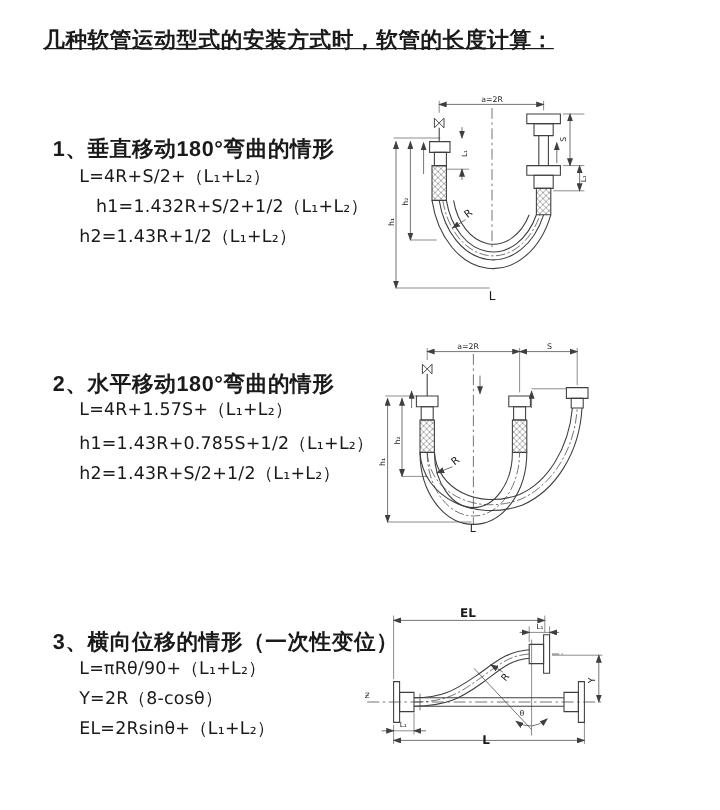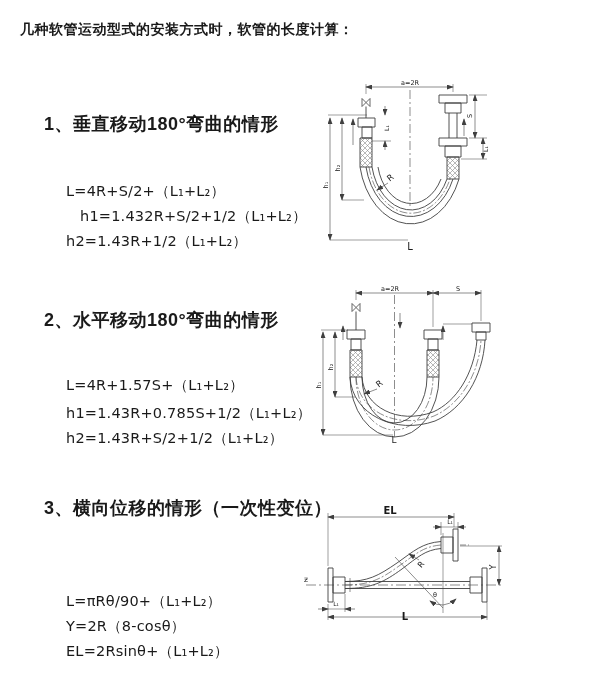--- a/index.html
+++ b/index.html
@@ -1,43 +1,43 @@
 <!DOCTYPE html>
 <html><head>
 <meta charset="utf-8">
 <style>
   html,body{margin:0;padding:0;}
   body{
     width:600px;height:675px;background:#ffffff;position:relative;
     font-family:"Liberation Sans",sans-serif;color:#1a1a1a;overflow:hidden;
   }
   .abs{position:absolute;white-space:nowrap;}
-  .title{left:20px;top:21px;font-size:14px;font-weight:bold;letter-spacing:0.5px;}
+  .title{left:36px;top:21px;font-size:18px;font-weight:bold;letter-spacing:0.5px;text-decoration:underline;}
   .heading{font-size:18px;font-weight:bold;letter-spacing:0.5px;}
-  .formula{font-size:14.5px;font-family:"DejaVu Sans",sans-serif;letter-spacing:0.2px;margin-top:44px;}
+  .formula{font-size:14.5px;font-family:"DejaVu Sans",sans-serif;letter-spacing:0.2px;}
   svg{position:absolute;}
   svg text{font-family:"DejaVu Sans",sans-serif;fill:#1a1a1a;stroke:none;}
   .dg line,.dg path,.dg rect,.dg polygon{vector-effect:non-scaling-stroke;}
 </style>
 </head>
 <body>
 
 <div class="abs title">几种软管运动型式的安装方式时，软管的长度计算：</div>
 
 <div class="abs heading" style="left:44px;top:112px">1、垂直移动180°弯曲的情形</div>
 <div class="abs formula" style="left:66px;top:138px">L=4R+S/2+（L₁+L₂）</div>
 <div class="abs formula" style="left:80px;top:163px">h1=1.432R+S/2+1/2（L₁+L₂）</div>
 <div class="abs formula" style="left:66px;top:188px">h2=1.43R+1/2（L₁+L₂）</div>
 
 <div class="abs heading" style="left:44px;top:308px">2、水平移动180°弯曲的情形</div>
 <div class="abs formula" style="left:66px;top:332px">L=4R+1.57S+（L₁+L₂）</div>
 <div class="abs formula" style="left:66px;top:360px">h1=1.43R+0.785S+1/2（L₁+L₂）</div>
 <div class="abs formula" style="left:66px;top:385px">h2=1.43R+S/2+1/2（L₁+L₂）</div>
 
-<div class="abs heading" style="left:44px;top:496px">3、横向位移的情形（一次性变位）</div>
+<div class="abs heading" style="left:44px;top:523px">3、横向位移的情形（一次性变位）</div>
 <div class="abs formula" style="left:66px;top:548px">L=πRθ/90+（L₁+L₂）</div>
 <div class="abs formula" style="left:66px;top:573px">Y=2R（8-cosθ）</div>
 <div class="abs formula" style="left:66px;top:598px">EL=2Rsinθ+（L₁+L₂）</div>
 
 <svg class="dg" style="left:320px;top:78px" width="185" height="175" viewBox="0 0 185 175">
   <defs>
     <marker id="ar1" markerWidth="7" markerHeight="5" refX="6.2" refY="2.5" orient="auto-start-reverse" markerUnits="userSpaceOnUse">
       <path d="M0,0L7,2.5L0,5z" fill="#3f3f3f"></path>
     </marker>
     <pattern id="braid1" width="5" height="5" patternUnits="userSpaceOnUse">

